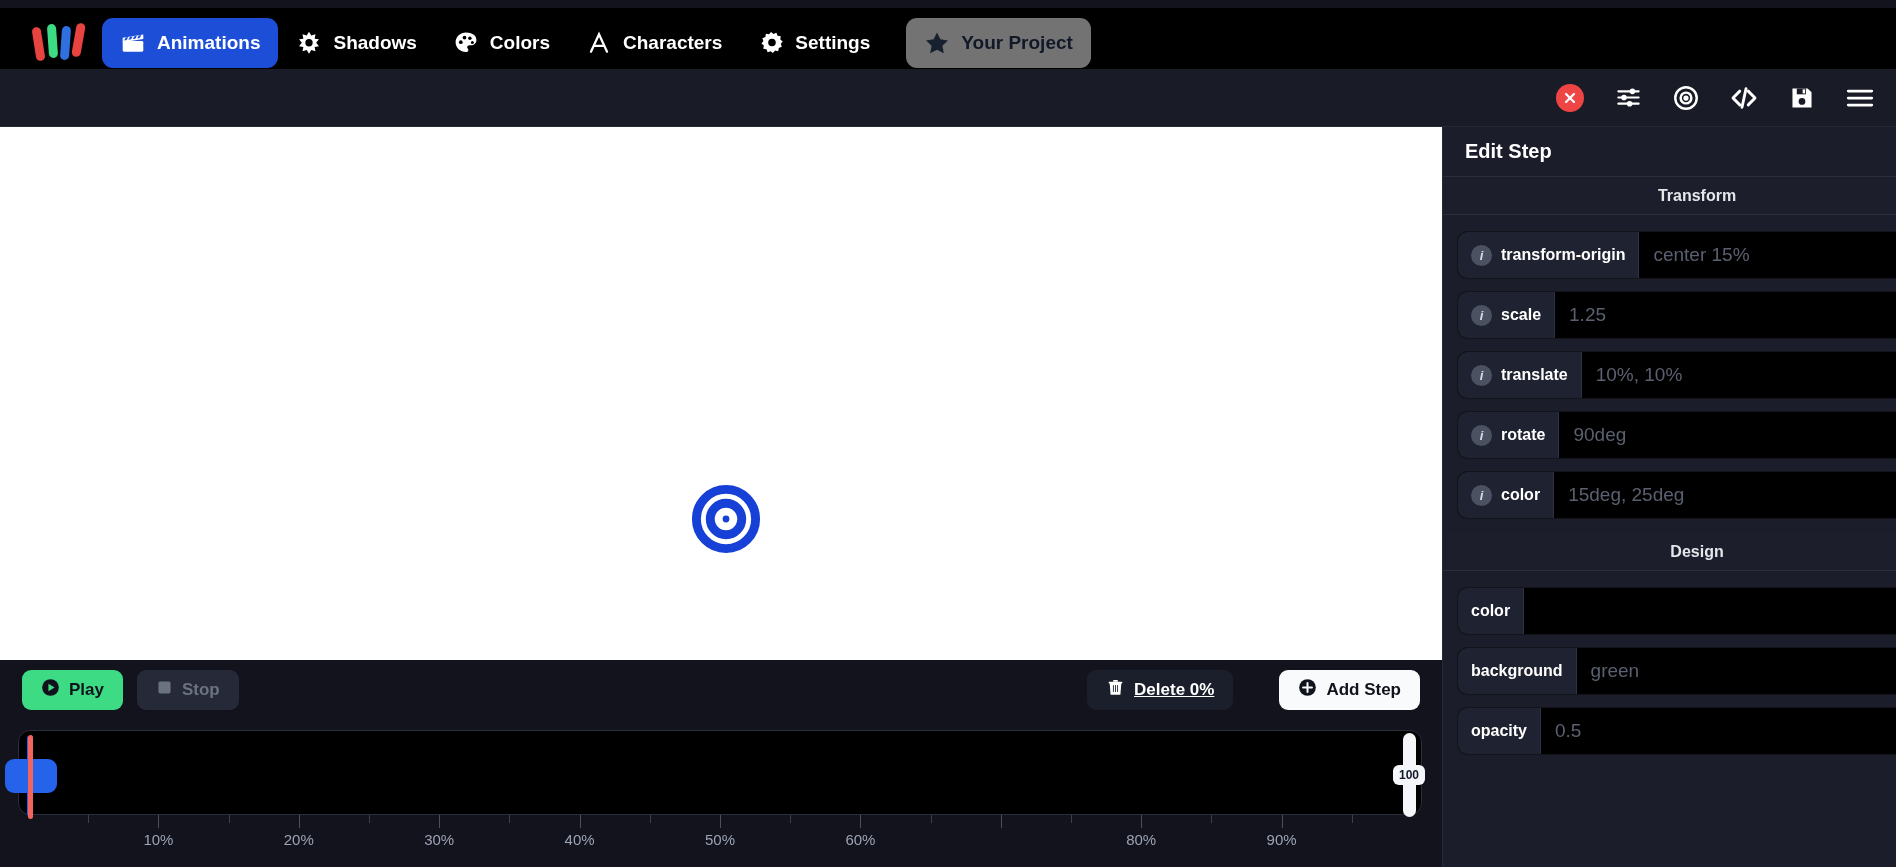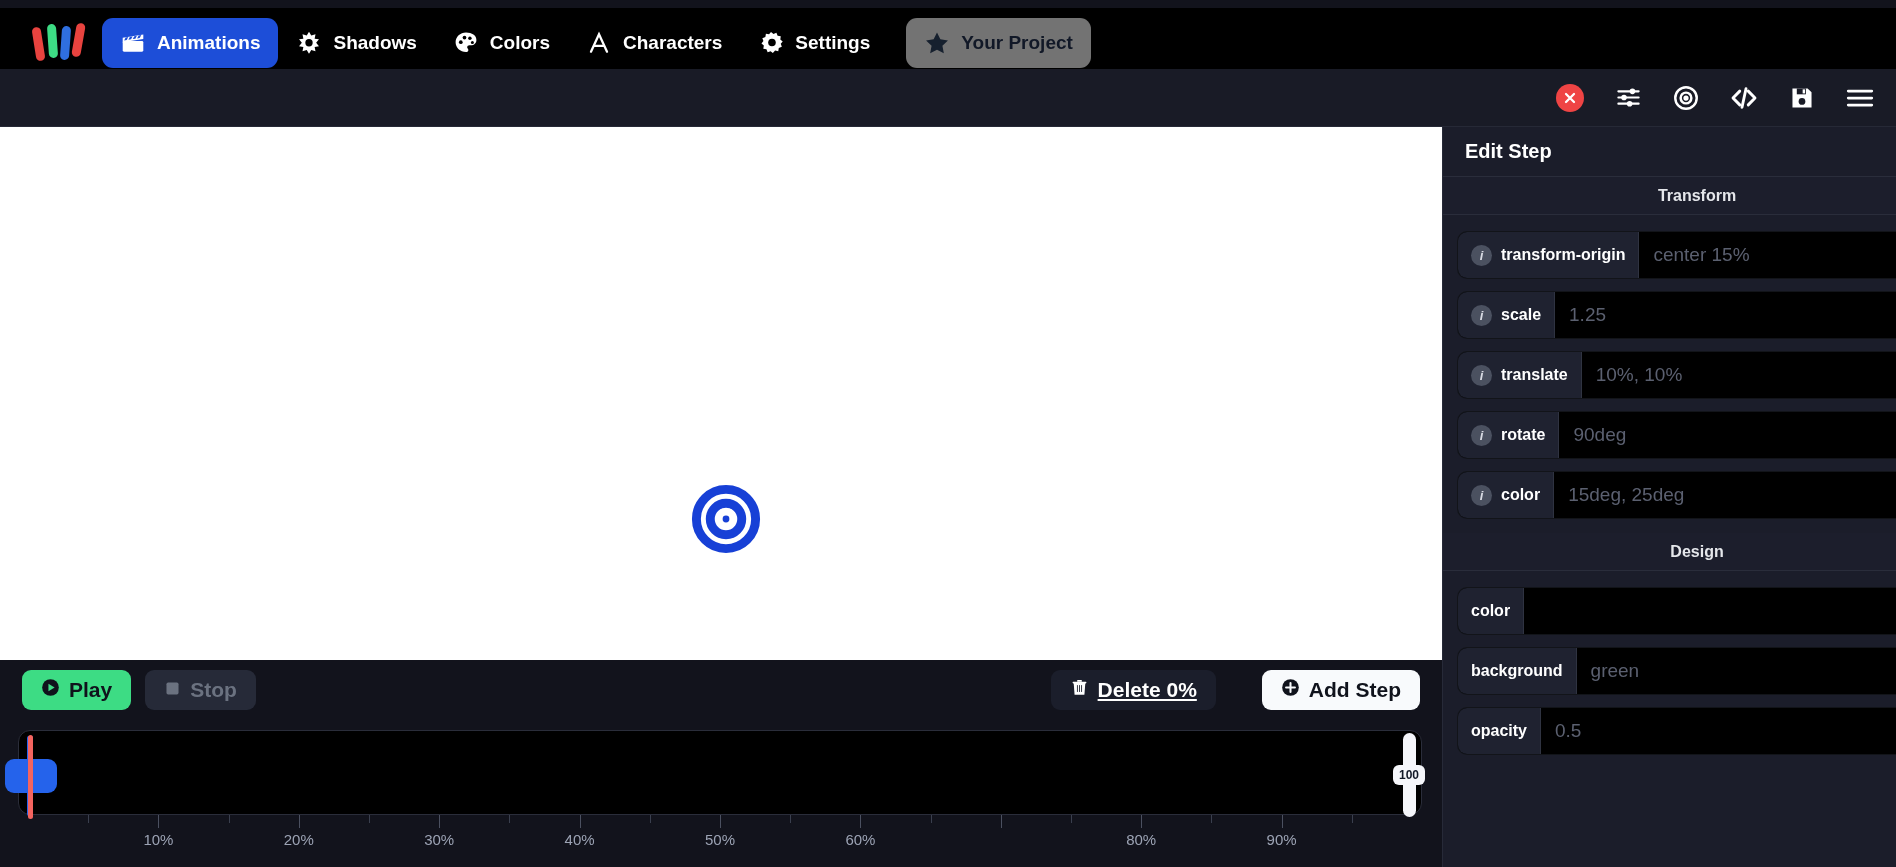--- a/index.html
+++ b/index.html
@@ -60,21 +60,21 @@
 
   
   .playbar {
     position: absolute; left: 0; top: 660px; width: 1442px; height: 60px;
     background: #12131c;
     display: flex; align-items: center; padding: 0 22px;
   }
   .btn {
     display: inline-flex; align-items: center; gap: 9px;
     height: 40px; padding: 0 19px; border-radius: 9px;
-    font-size: 21px; font-weight: 700; cursor: pointer; border: none;
+    font-size: 17px; font-weight: 700; cursor: pointer; border: none;
     font-family: "Liberation Sans", sans-serif; white-space: nowrap;
   }
   .btn-play { background: #3ddc84; color: #10131c; }
   .btn-stop { background: #262a38; color: #6b7280; cursor: default; }
   .btn-delete { background: #1b1e2b; color: #ffffff; text-decoration: underline; }
   .btn-add { background: #f8fafc; color: #10131c; margin-left: 32px; }
   .spacer { flex: 1 1 auto; }
   .gap12 { width: 14px; }
 
   

